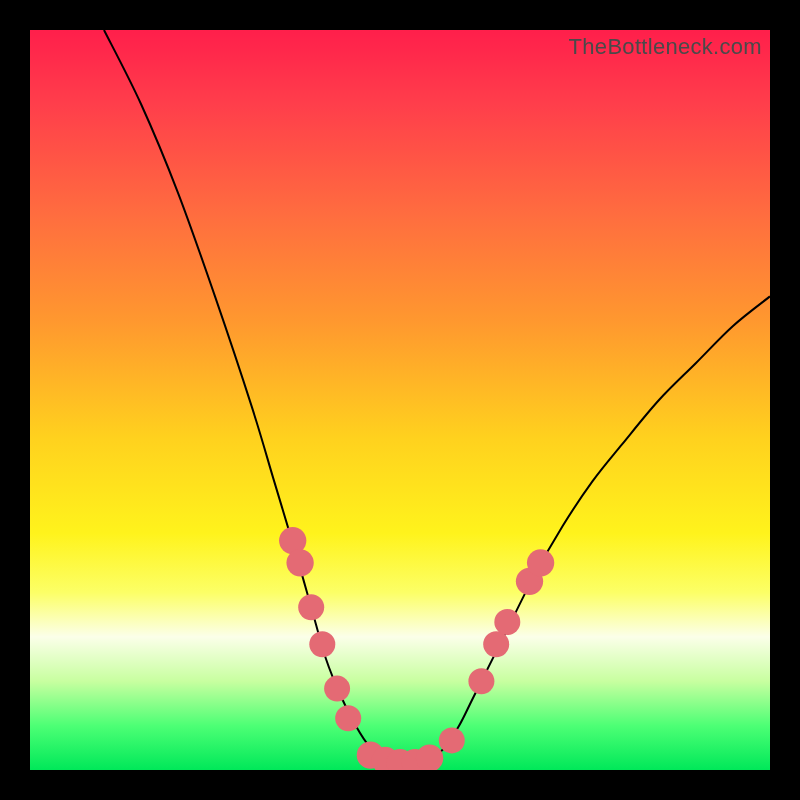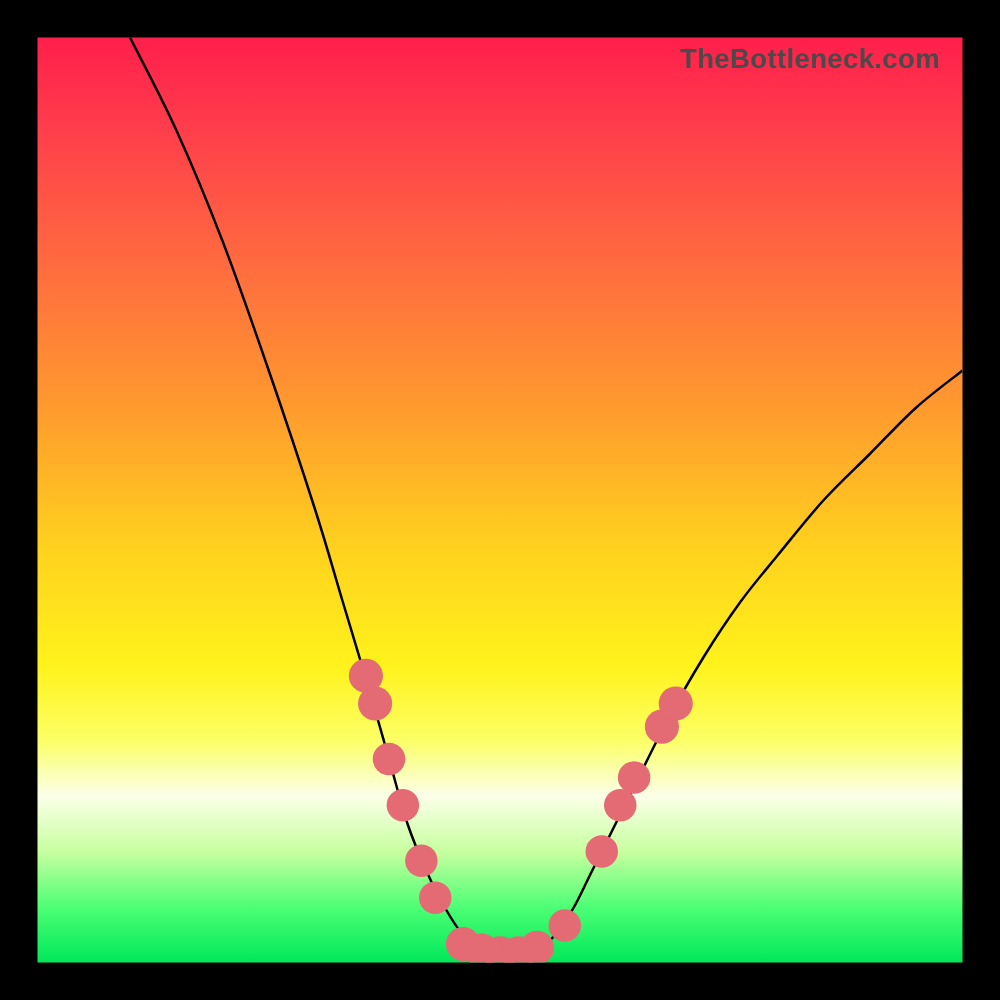--- a/index.html
+++ b/index.html
@@ -33,24 +33,24 @@
       #fcff66 76%,
       #fbffe9 82%,
       #c8ffa0 88%,
       #4dff75 94%,
       #00e859 100%
     );
   }
   .watermark {
     position: absolute;
     top: 4px;
-    right: 18px;
+    right: 8px;
     color: #4a4a4a;
     font-size: 22px;
-    font-weight: 700;
+    font-weight: 400;
     letter-spacing: 0.3px;
     pointer-events: none;
   }
   svg.curve {
     position: absolute;
     left: 0;
     top: 0;
     width: 740px;
     height: 740px;
   }

